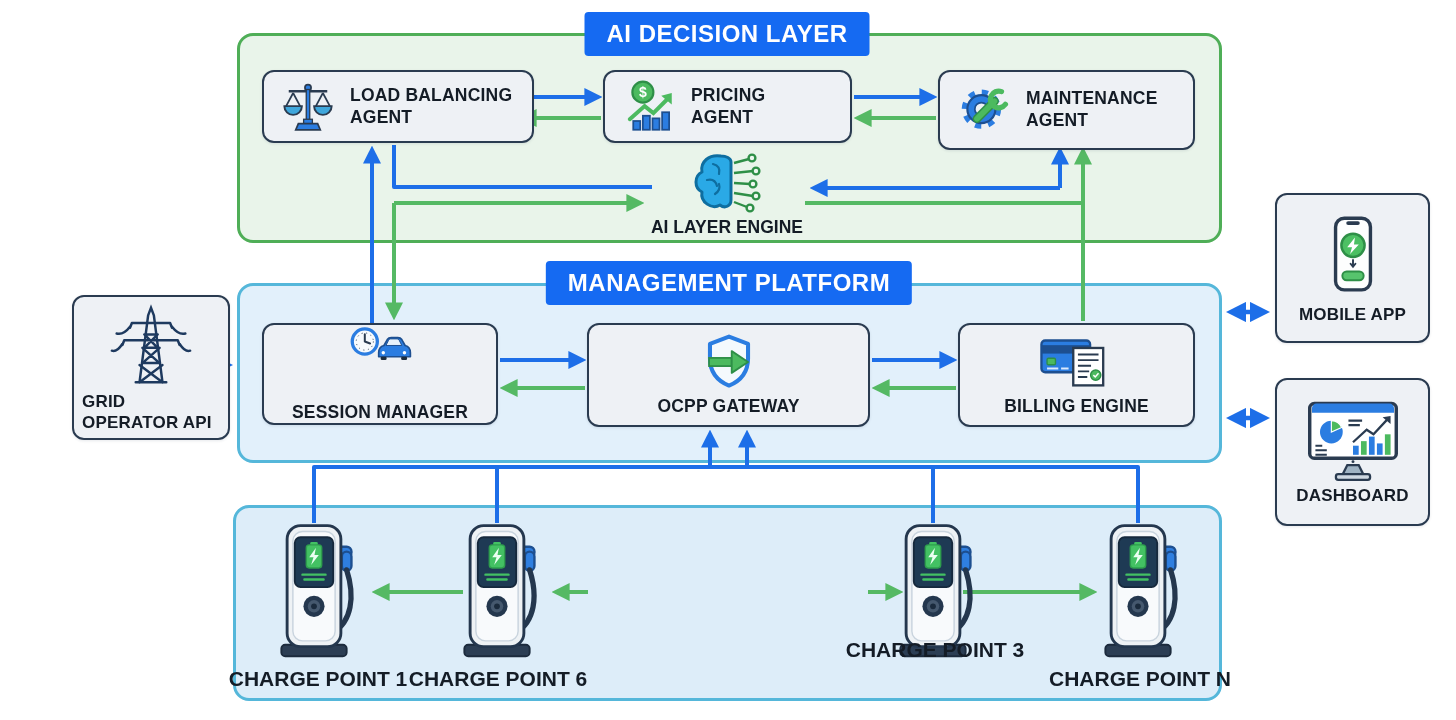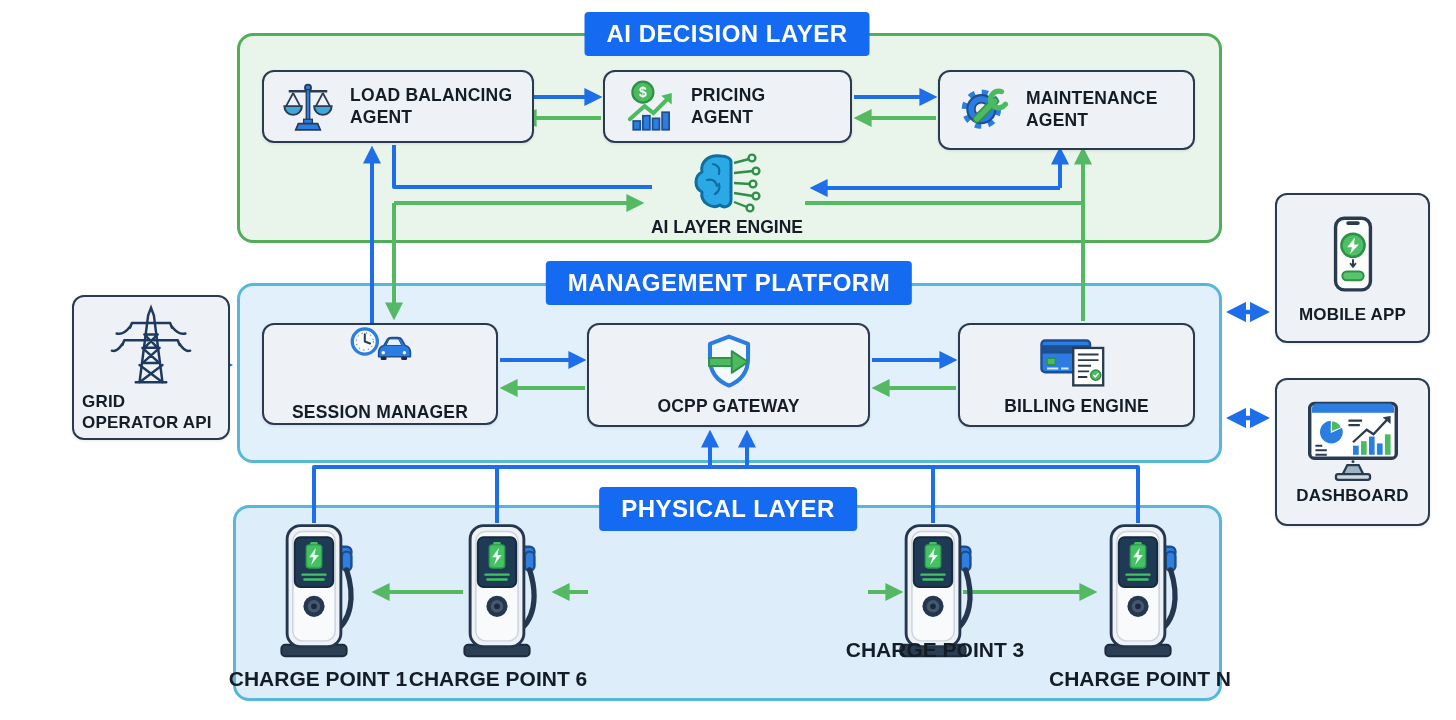--- a/index.html
+++ b/index.html
@@ -88,21 +88,20 @@
 
     <g fill="none" stroke-width="4.5" style="stroke:var(--blue)">
       <line x1="205" y1="365" x2="217" y2="365" marker-start="url(#mb)" marker-end="url(#mb)"></line>
       <line x1="1242" y1="312" x2="1254" y2="312" marker-start="url(#mb)" marker-end="url(#mb)"></line>
       <line x1="1242" y1="418" x2="1254" y2="418" marker-start="url(#mb)" marker-end="url(#mb)"></line>
     </g>
   </svg>
 
   <div class="badge" style="left:727px;top:12px;"><span>AI DECISION LAYER</span></div>
   <div class="badge" style="left:729px;top:261px;"><span>MANAGEMENT PLATFORM</span></div>
-  <div class="badge" style="left:728px;top:487px;"><span>PHYSICAL LAYER</span></div>
 
   <div class="node h" style="left:262px;top:70px;width:272px;height:73px;">
     <svg width="56" height="58" viewBox="0 0 64 64">
       <line x1="10" y1="14" x2="54" y2="14" stroke="var(--navy)" stroke-width="3"></line>
       <circle cx="32" cy="10" r="3.5" fill="var(--ib)" stroke="var(--navy)" stroke-width="2"></circle>
       <rect x="30" y="12" width="4" height="36" fill="var(--ib)" stroke="var(--navy)" stroke-width="1.5"></rect>
       <path d="M15,16 L7,31 M15,16 L23,31" stroke="var(--navy)" stroke-width="2" fill="none"></path>
       <path d="M5,31 A10,10 0 0 0 25,31 z" fill="var(--ilb)" stroke="var(--navy)" stroke-width="2.2"></path>
       <path d="M49,16 L41,31 M49,16 L57,31" stroke="var(--navy)" stroke-width="2" fill="none"></path>
       <path d="M39,31 A10,10 0 0 0 59,31 z" fill="var(--ilb)" stroke="var(--navy)" stroke-width="2.2"></path>

